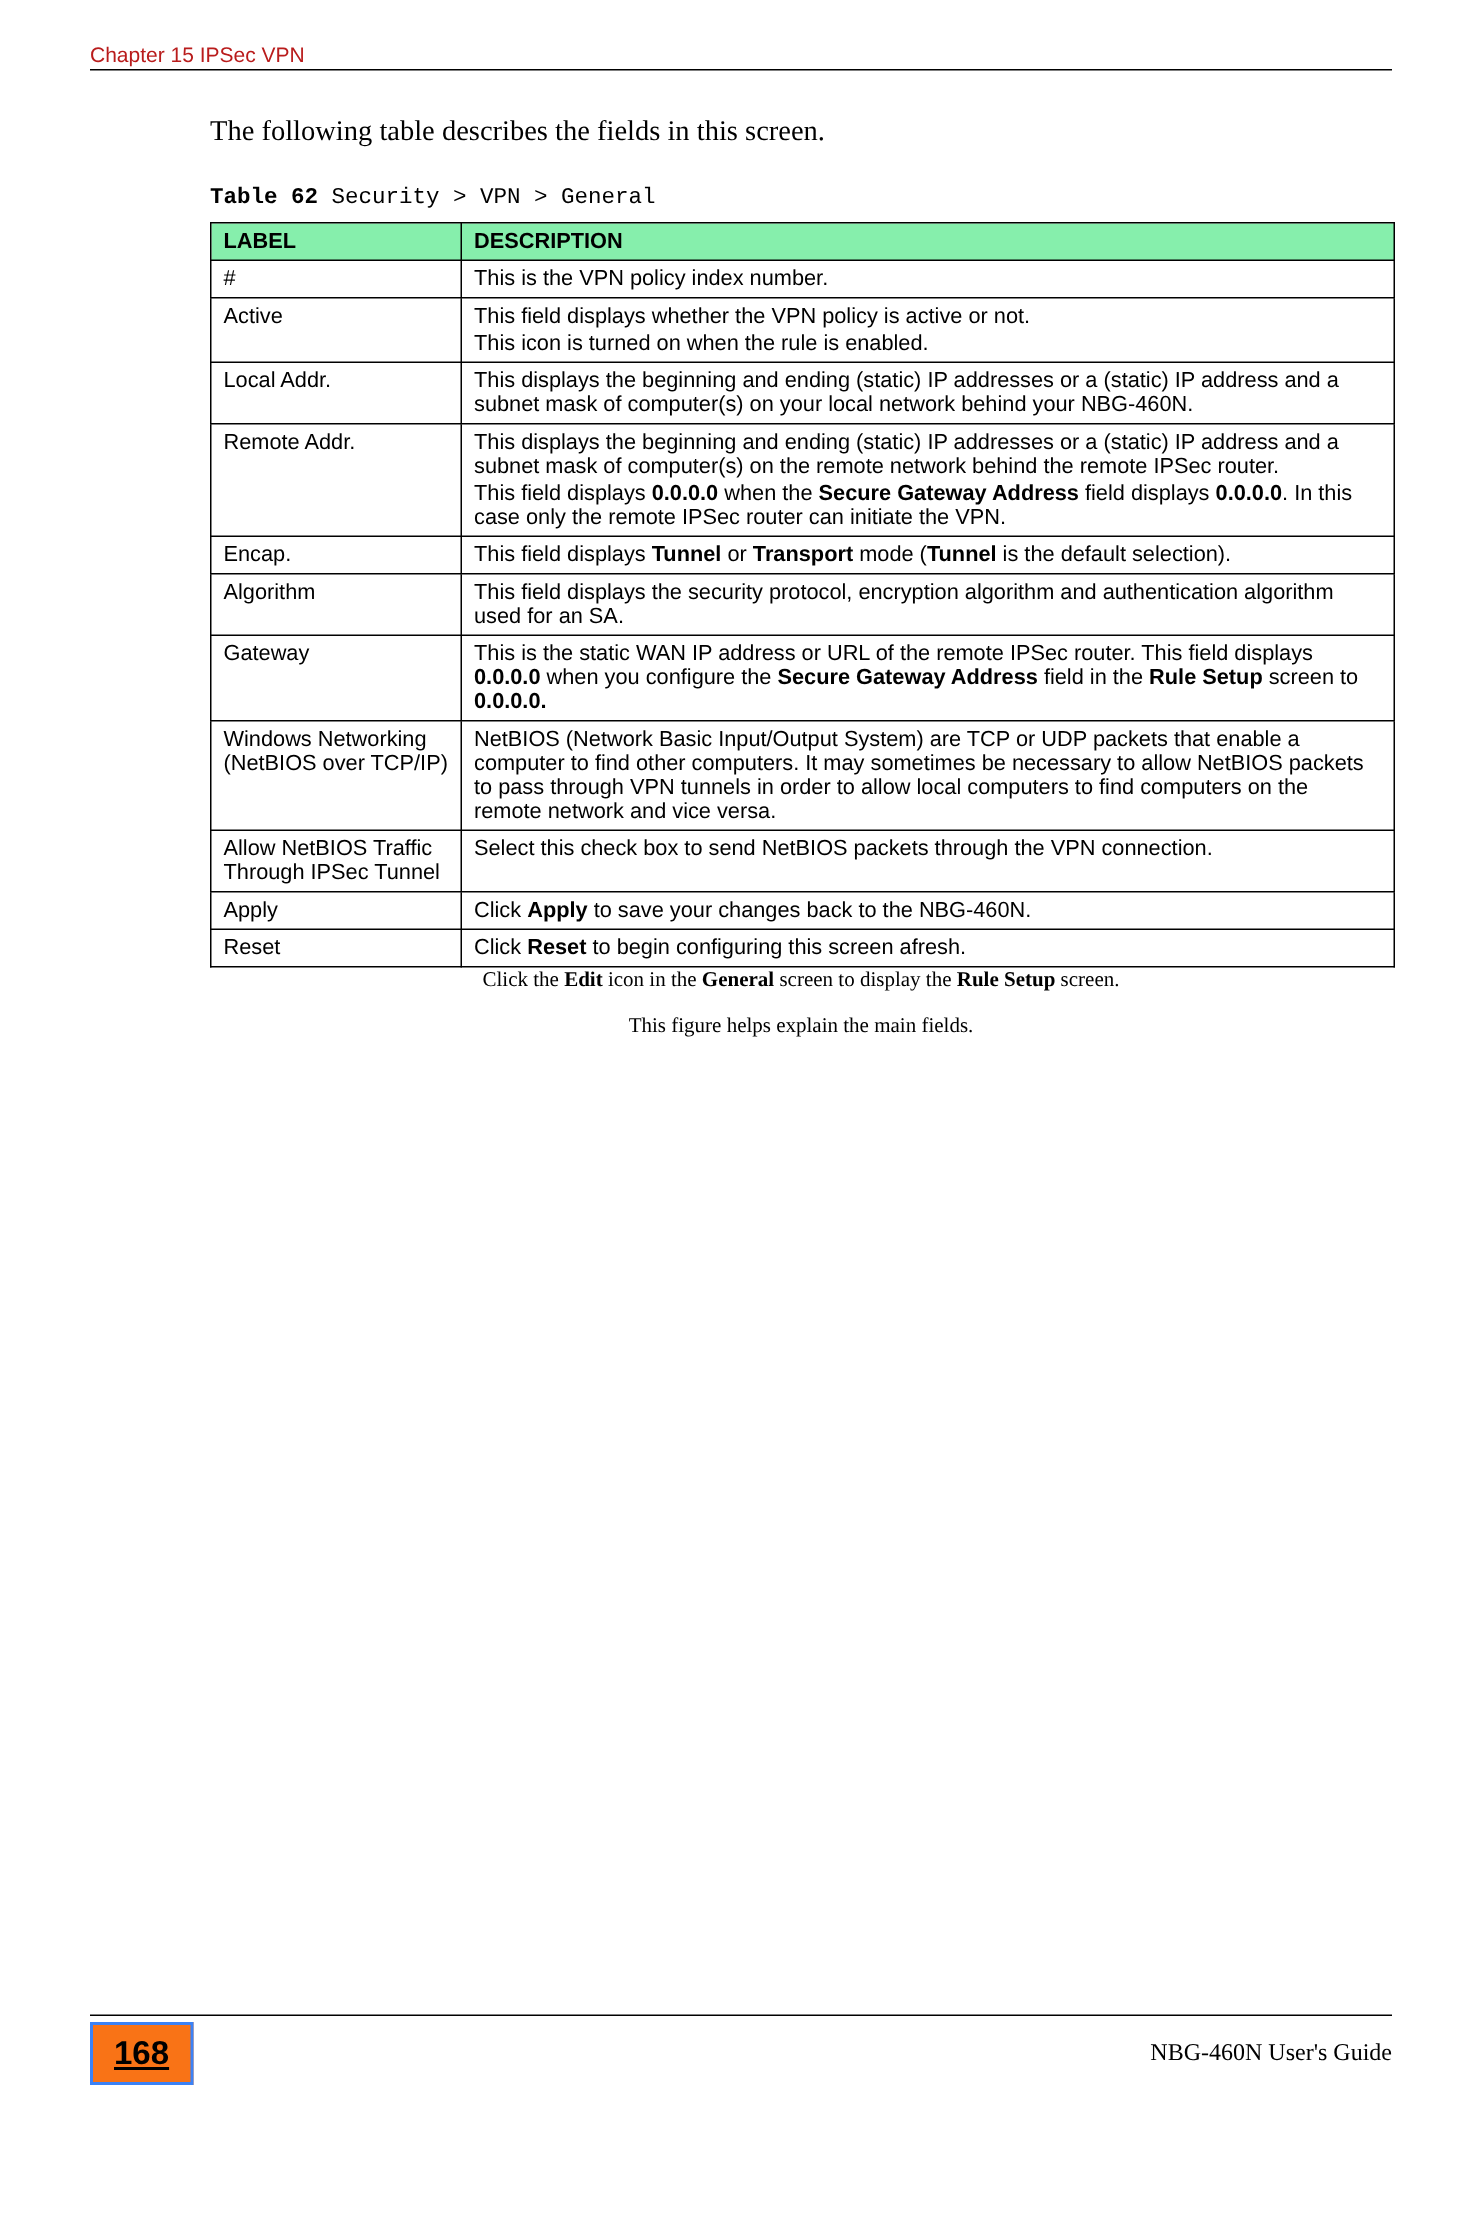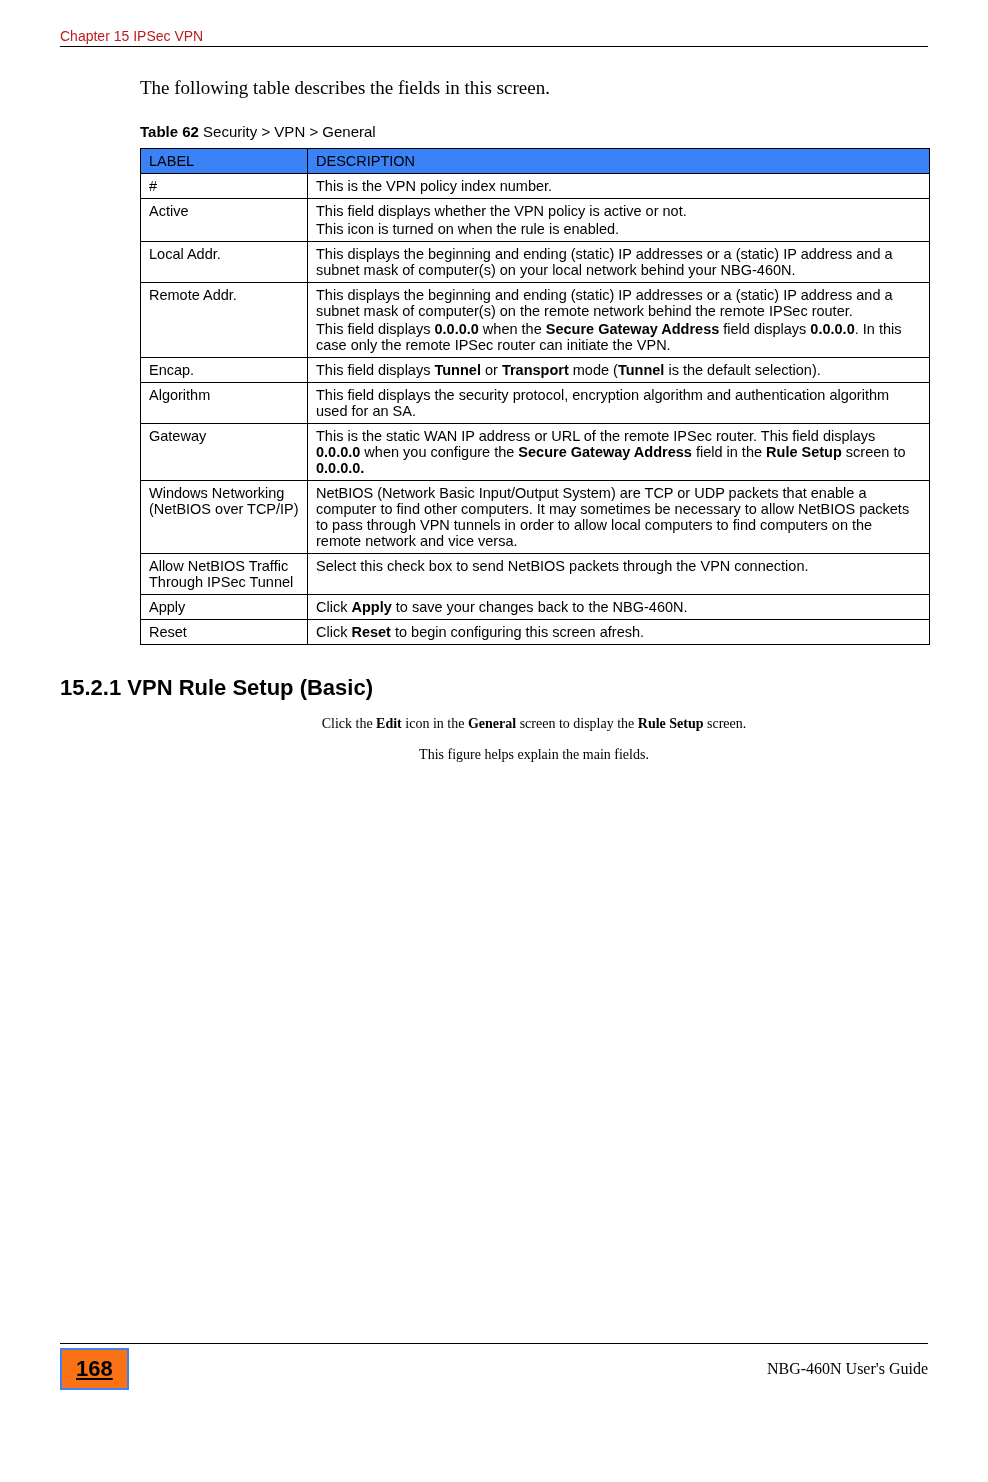--- a/index.html
+++ b/index.html
@@ -25,40 +25,40 @@
   .header-rule {
     border-top: 1px solid #000;
     margin-top: 2px;
     margin-bottom: 30px;
   }
   .intro-text {
     font-size: 19px;
     margin: 0 0 24px 80px;
   }
   .table-caption {
-    font-family: Liberation Sans, sans-serif;
+    font-family: Liberation Mono, monospace;
     font-size: 15px;
     margin: 0 0 8px 80px;
   }
   table.desc-table {
     border-collapse: collapse;
     margin-left: 80px;
     width: 790px;
     font-family: Arial, Helvetica, sans-serif;
     font-size: 14.5px;
   }
   table.desc-table th, table.desc-table td {
     border: 1px solid #000;
     padding: 4px 8px;
     text-align: left;
     vertical-align: top;
   }
   table.desc-table th {
-    background: #3b82f6;
-    font-weight: normal;
+    background: #86efac;
+    font-weight: bold;
   }
   table.desc-table td.label-cell {
     width: 150px;
   }
   h2.section-heading {
     font-family: Arial, Helvetica, sans-serif;
     font-size: 22px;
     font-weight: bold;
     margin: 30px 0 14px 0;
   }
@@ -179,21 +179,20 @@
       </tr>
       <tr>
         <td class="label-cell">Reset</td>
         <td>
           <span>Click </span><b>Reset</b><span> to begin configuring this screen afresh.</span>
         </td>
       </tr>
     </tbody>
   </table>
 
-  <h2 class="section-heading">15.2.1  VPN Rule Setup (Basic)</h2>
 
   <p class="body-para">
     <span>Click the </span><b>Edit</b><span> icon in the </span><b>General</b><span> screen to display the </span><b>Rule Setup</b><span> screen.</span>
   </p>
 
   <p class="body-para">This figure helps explain the main fields.</p>
 
   <div class="footer">
     <div class="footer-rule"></div>
     <div class="footer-row">

